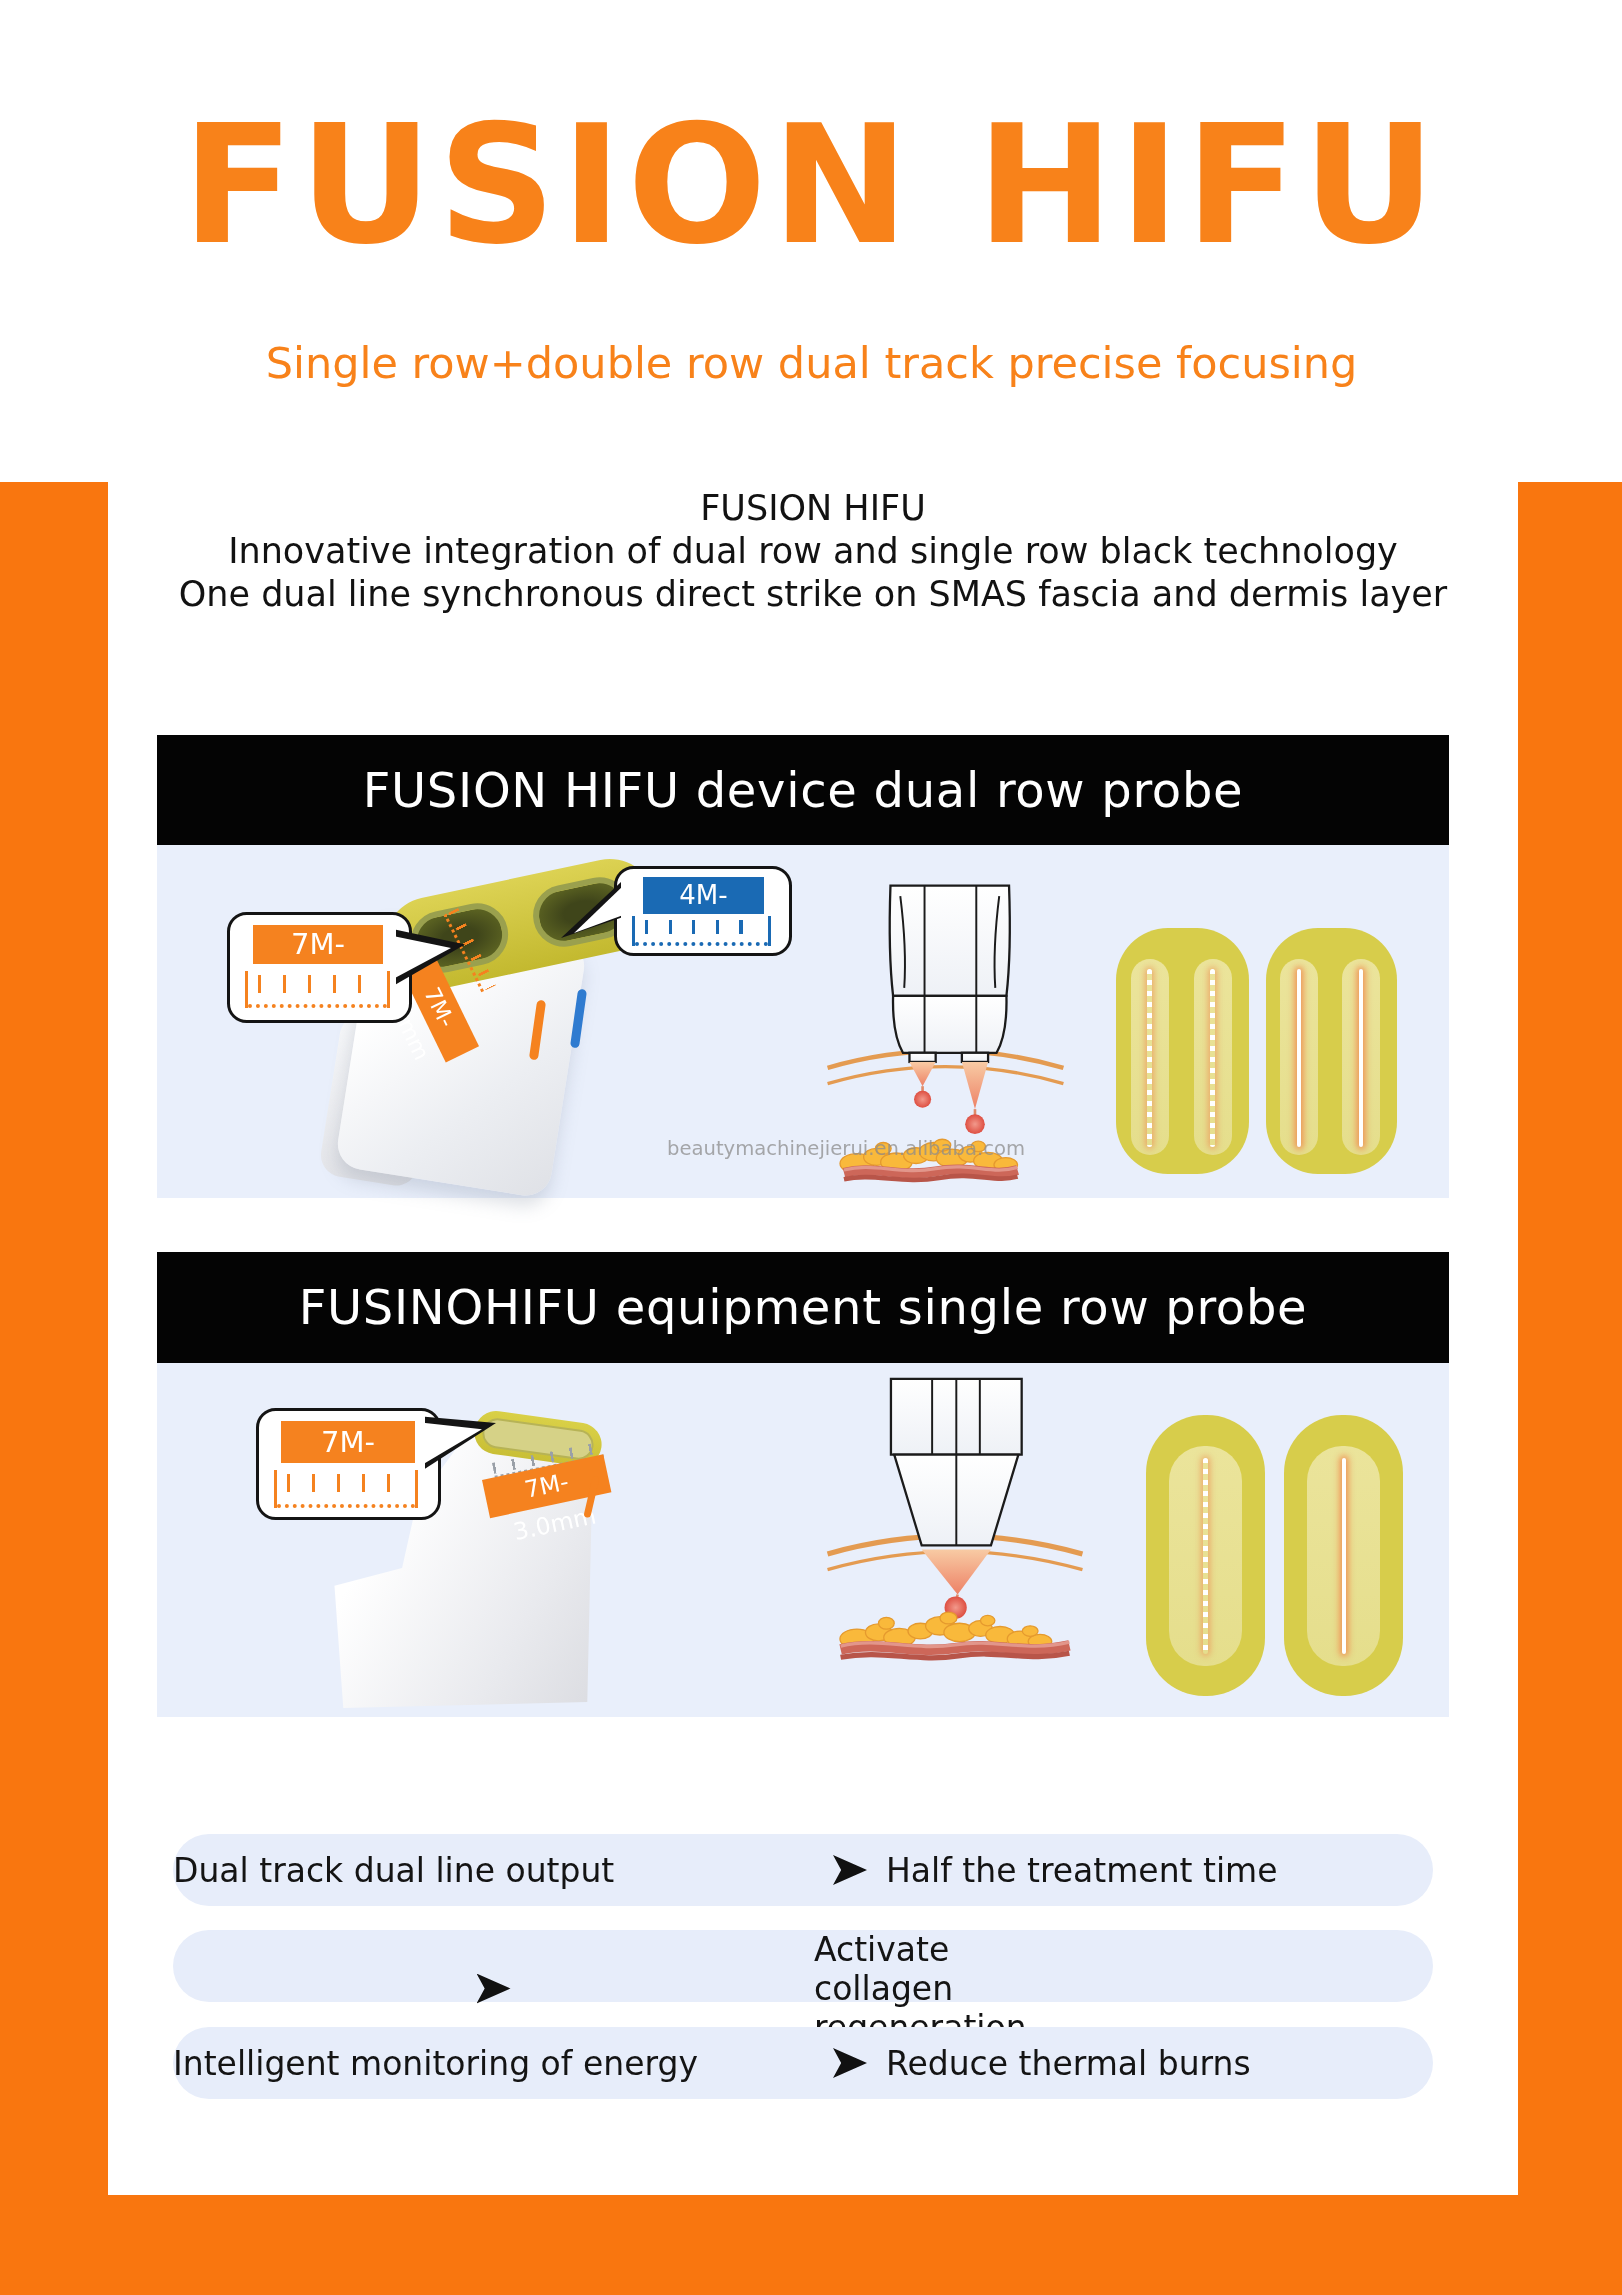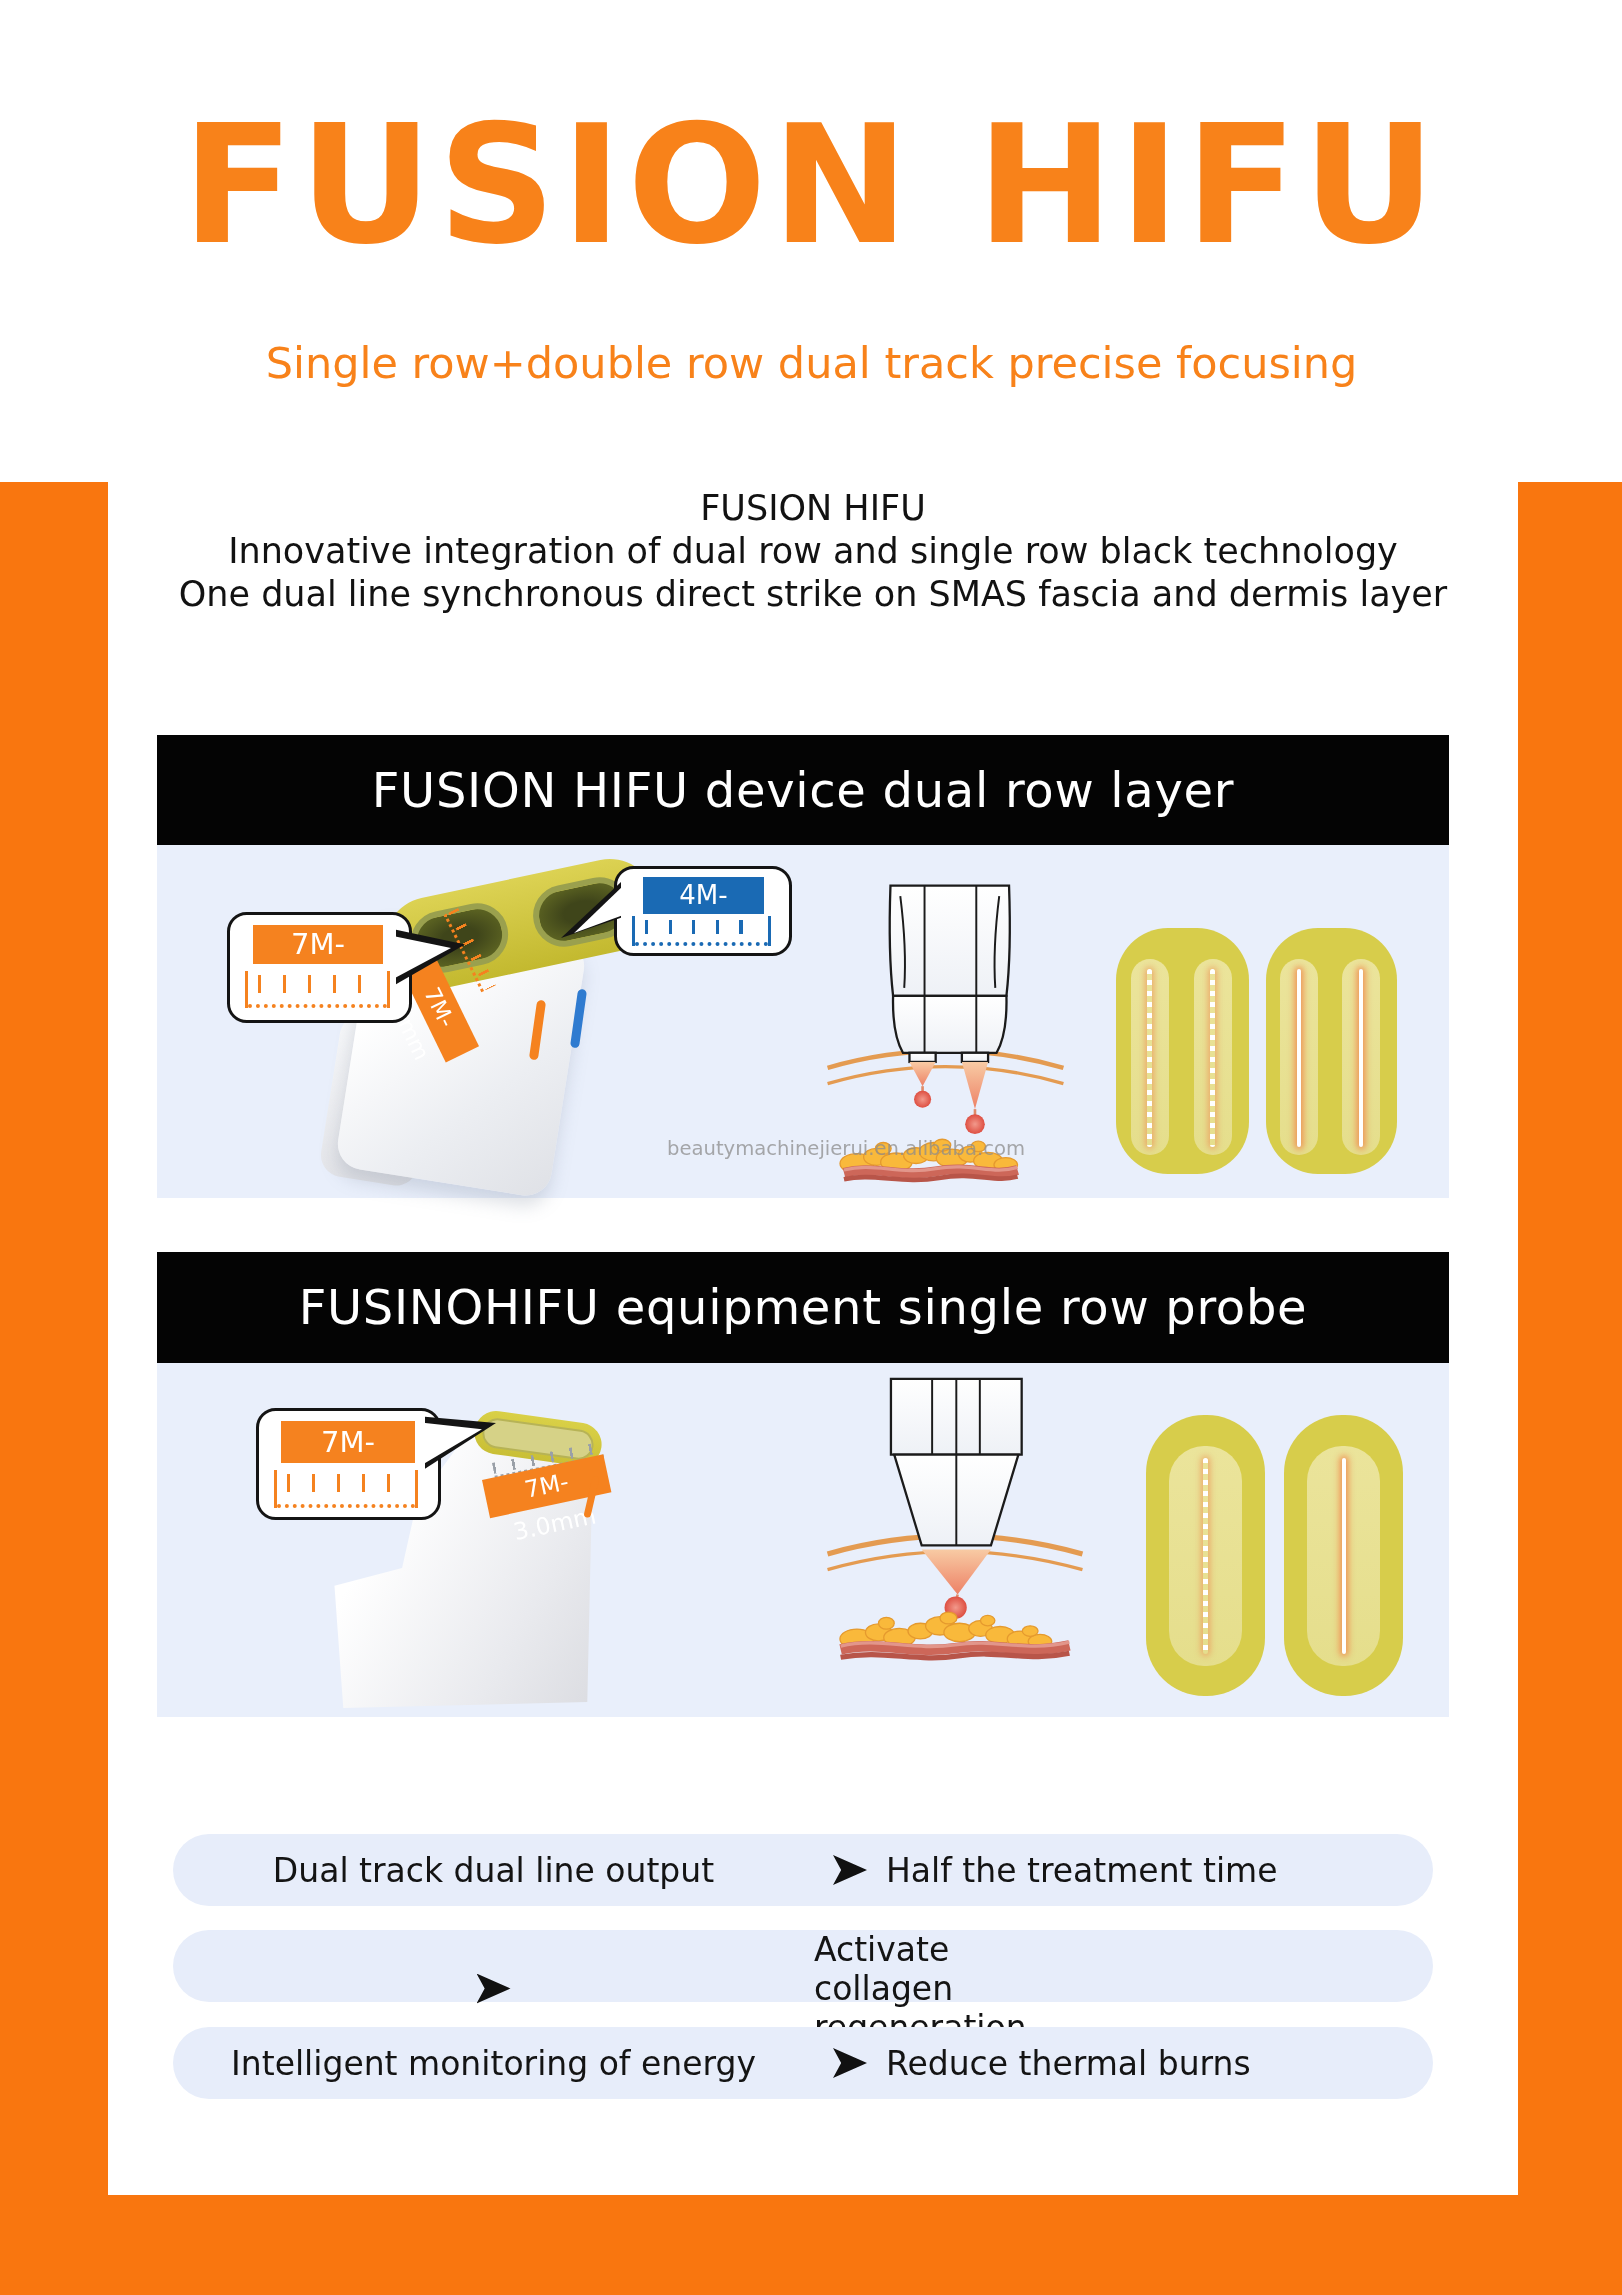--- a/index.html
+++ b/index.html
@@ -84,21 +84,21 @@
   .solidline{position:absolute;width:3.9px;border-radius:2px;background:#ffffff;
              box-shadow:0 0 6.5px 2.6px rgba(240,140,80,.9);}
 
   
   .watermark{color:rgba(140,140,140,.75);font-size:19.6px;text-align:right;}
 
   
   .pill{left:173px;width:1260px;height:72px;border-radius:36px;background:#E7EDFA;
         display:grid;grid-template-columns:641px 72px auto;align-items:center;
         font-size:33px;color:#141414;}
-  .pill .ltxt{text-align:center;}
+  .pill .ltxt{text-align:left;}
   .pill .rtxt{text-align:left;}
   .arrow-icon{width:34px;height:30px;background:#111111;justify-self:center;
               clip-path:polygon(0 0,100% 50%,0 100%,24% 50%);}
   .p1{top:1834px;} .p2{top:1930px;} .p3{top:2027px;}
 </style>
 </head>
 <body>
 
 <div class="page">
 
@@ -107,21 +107,21 @@
   <div class="abs frame-bottom"></div>
 
   <div class="abs title">FUSION HIFU</div>
   <div class="abs subtitle">Single row+double row dual track precise focusing</div>
   <div class="abs intro">
     <div>FUSION HIFU</div>
     <div>Innovative integration of dual row and single row black technology</div>
     <div>One dual line synchronous direct strike on SMAS fascia and dermis layer</div>
   </div>
 
-  <div class="abs banner banner1">FUSION HIFU device dual row layer</div>
+  <div class="abs banner banner1">FUSION HIFU device dual row probe</div>
   <div class="abs panel panel1"></div>
 
   <div class="abs d1-back"></div>
   <div class="abs d1-body"></div>
   <div class="abs d1-cap">
     <div class="slot s1"></div>
     <div class="slot s2"></div>
   </div>
   <div class="abs mini-ruler d1-ruler">
     <div class="mr-ticks"></div>

